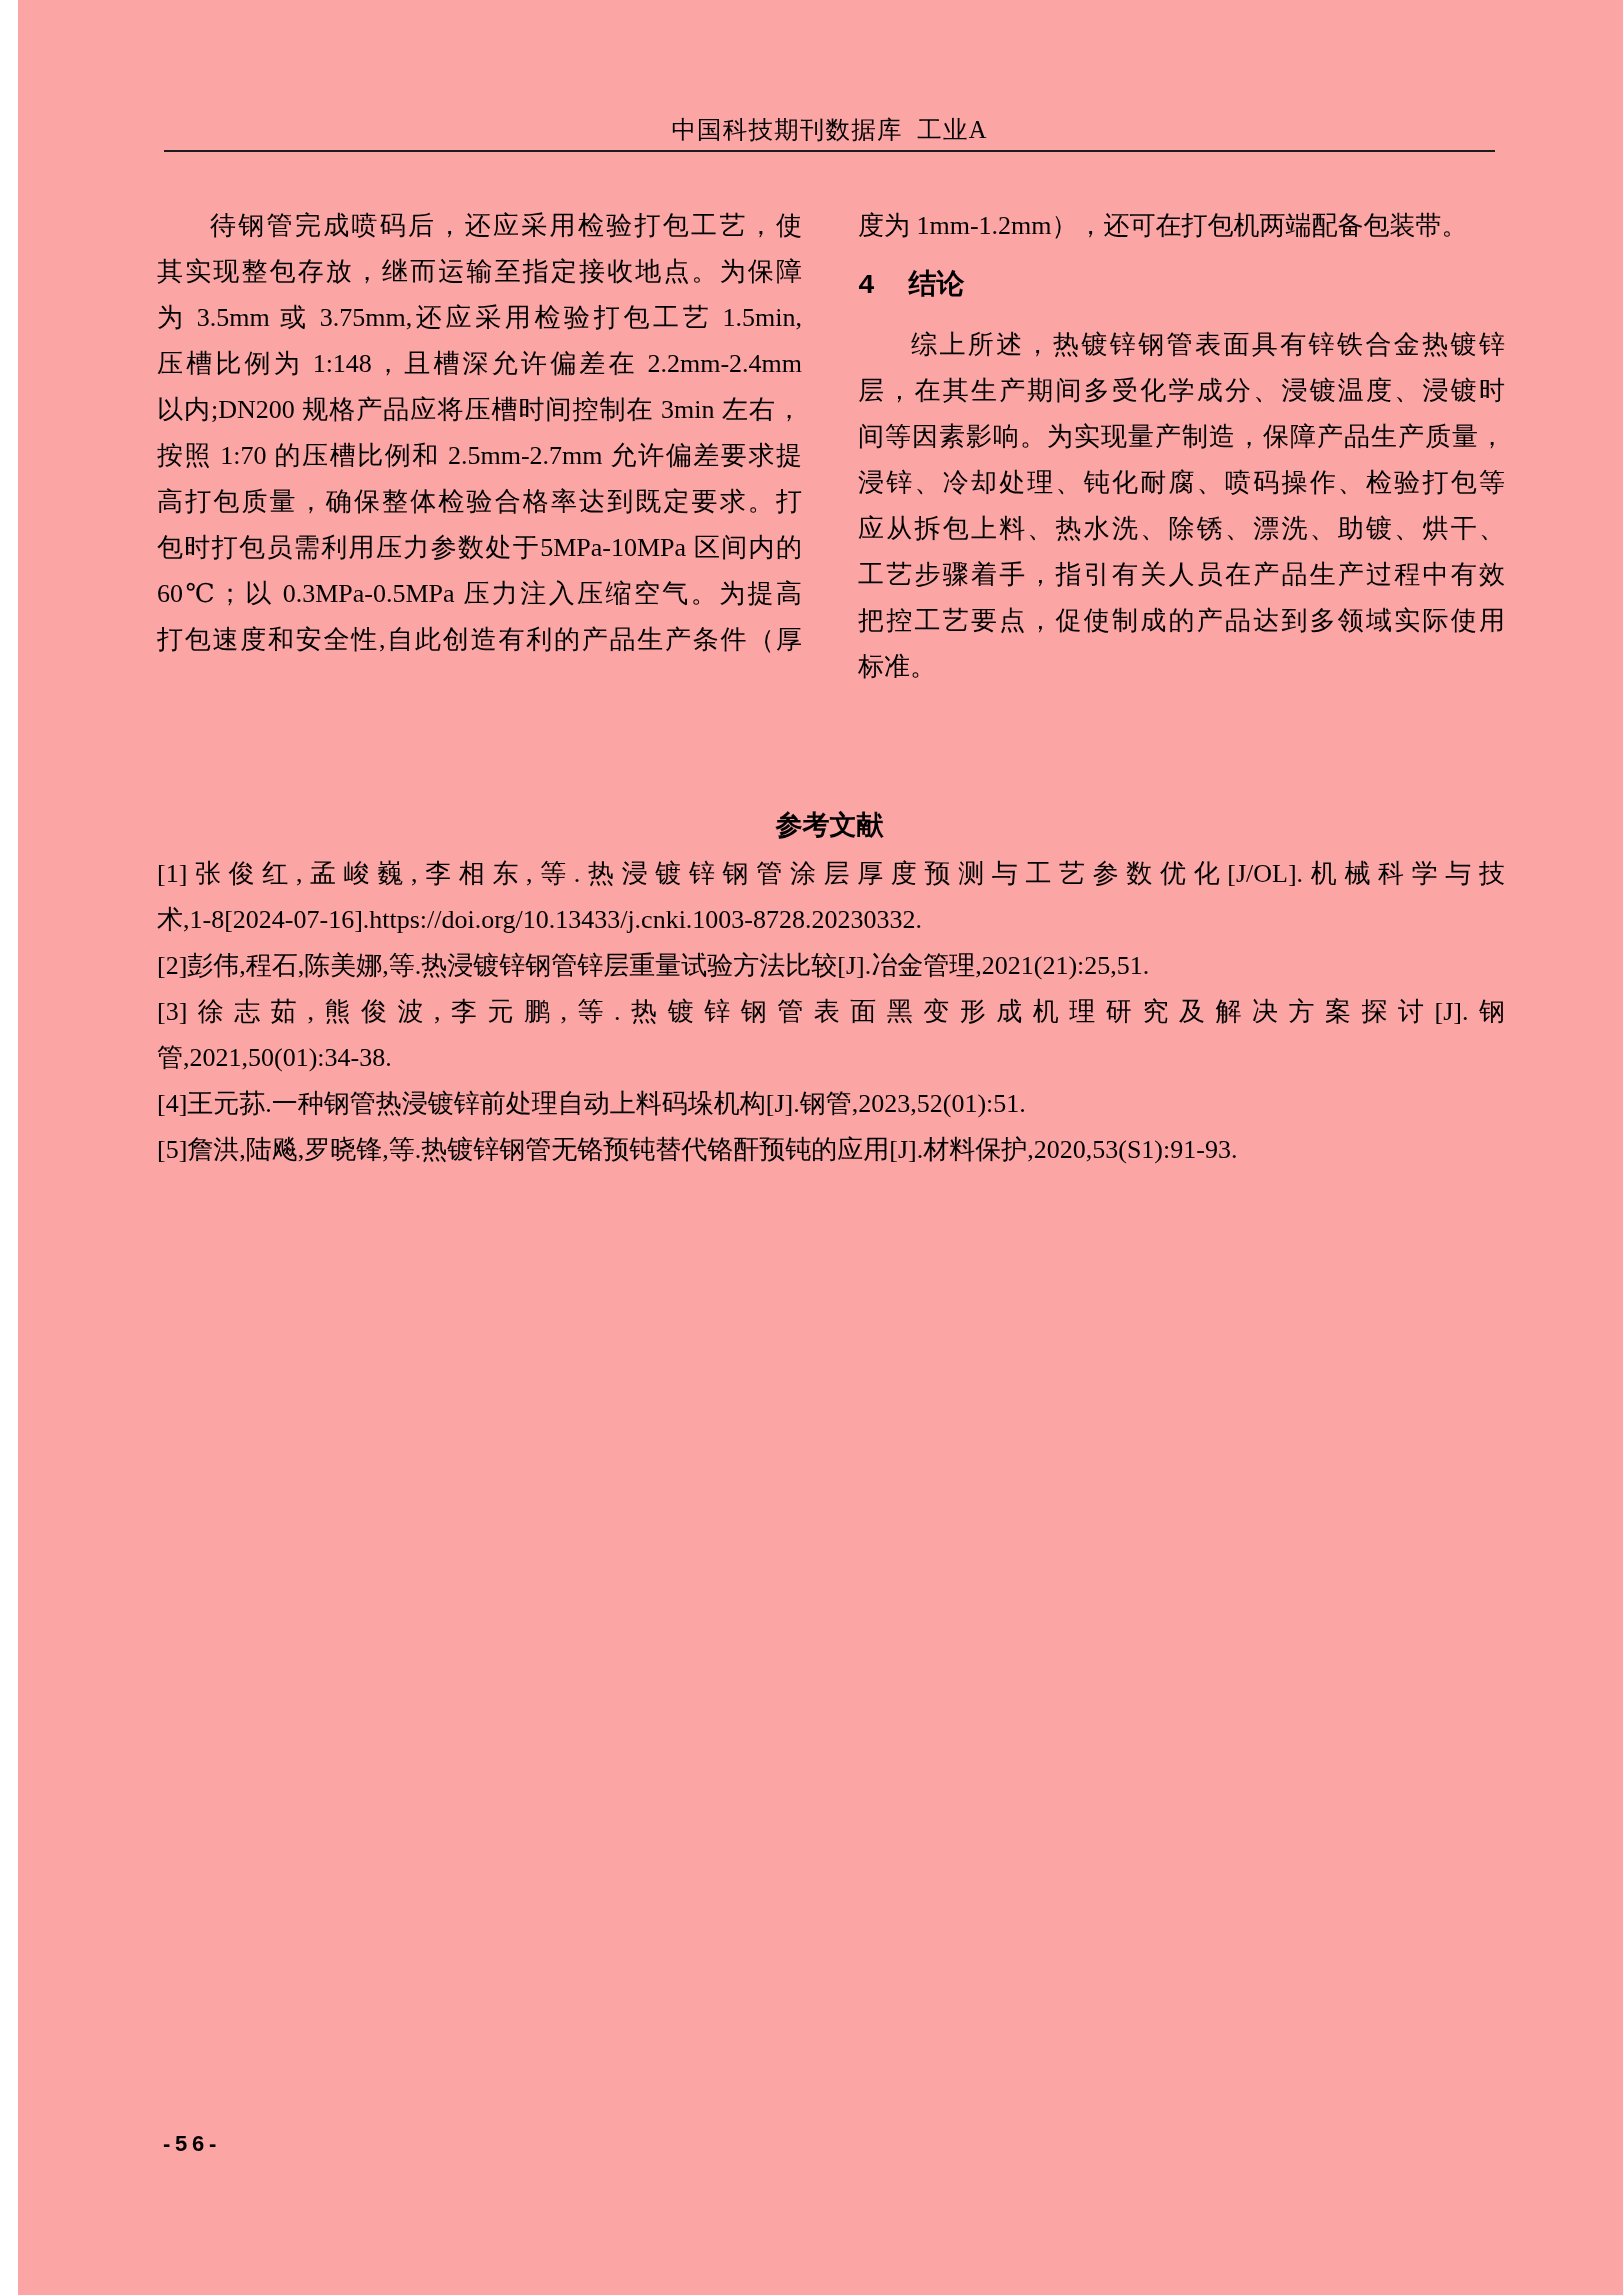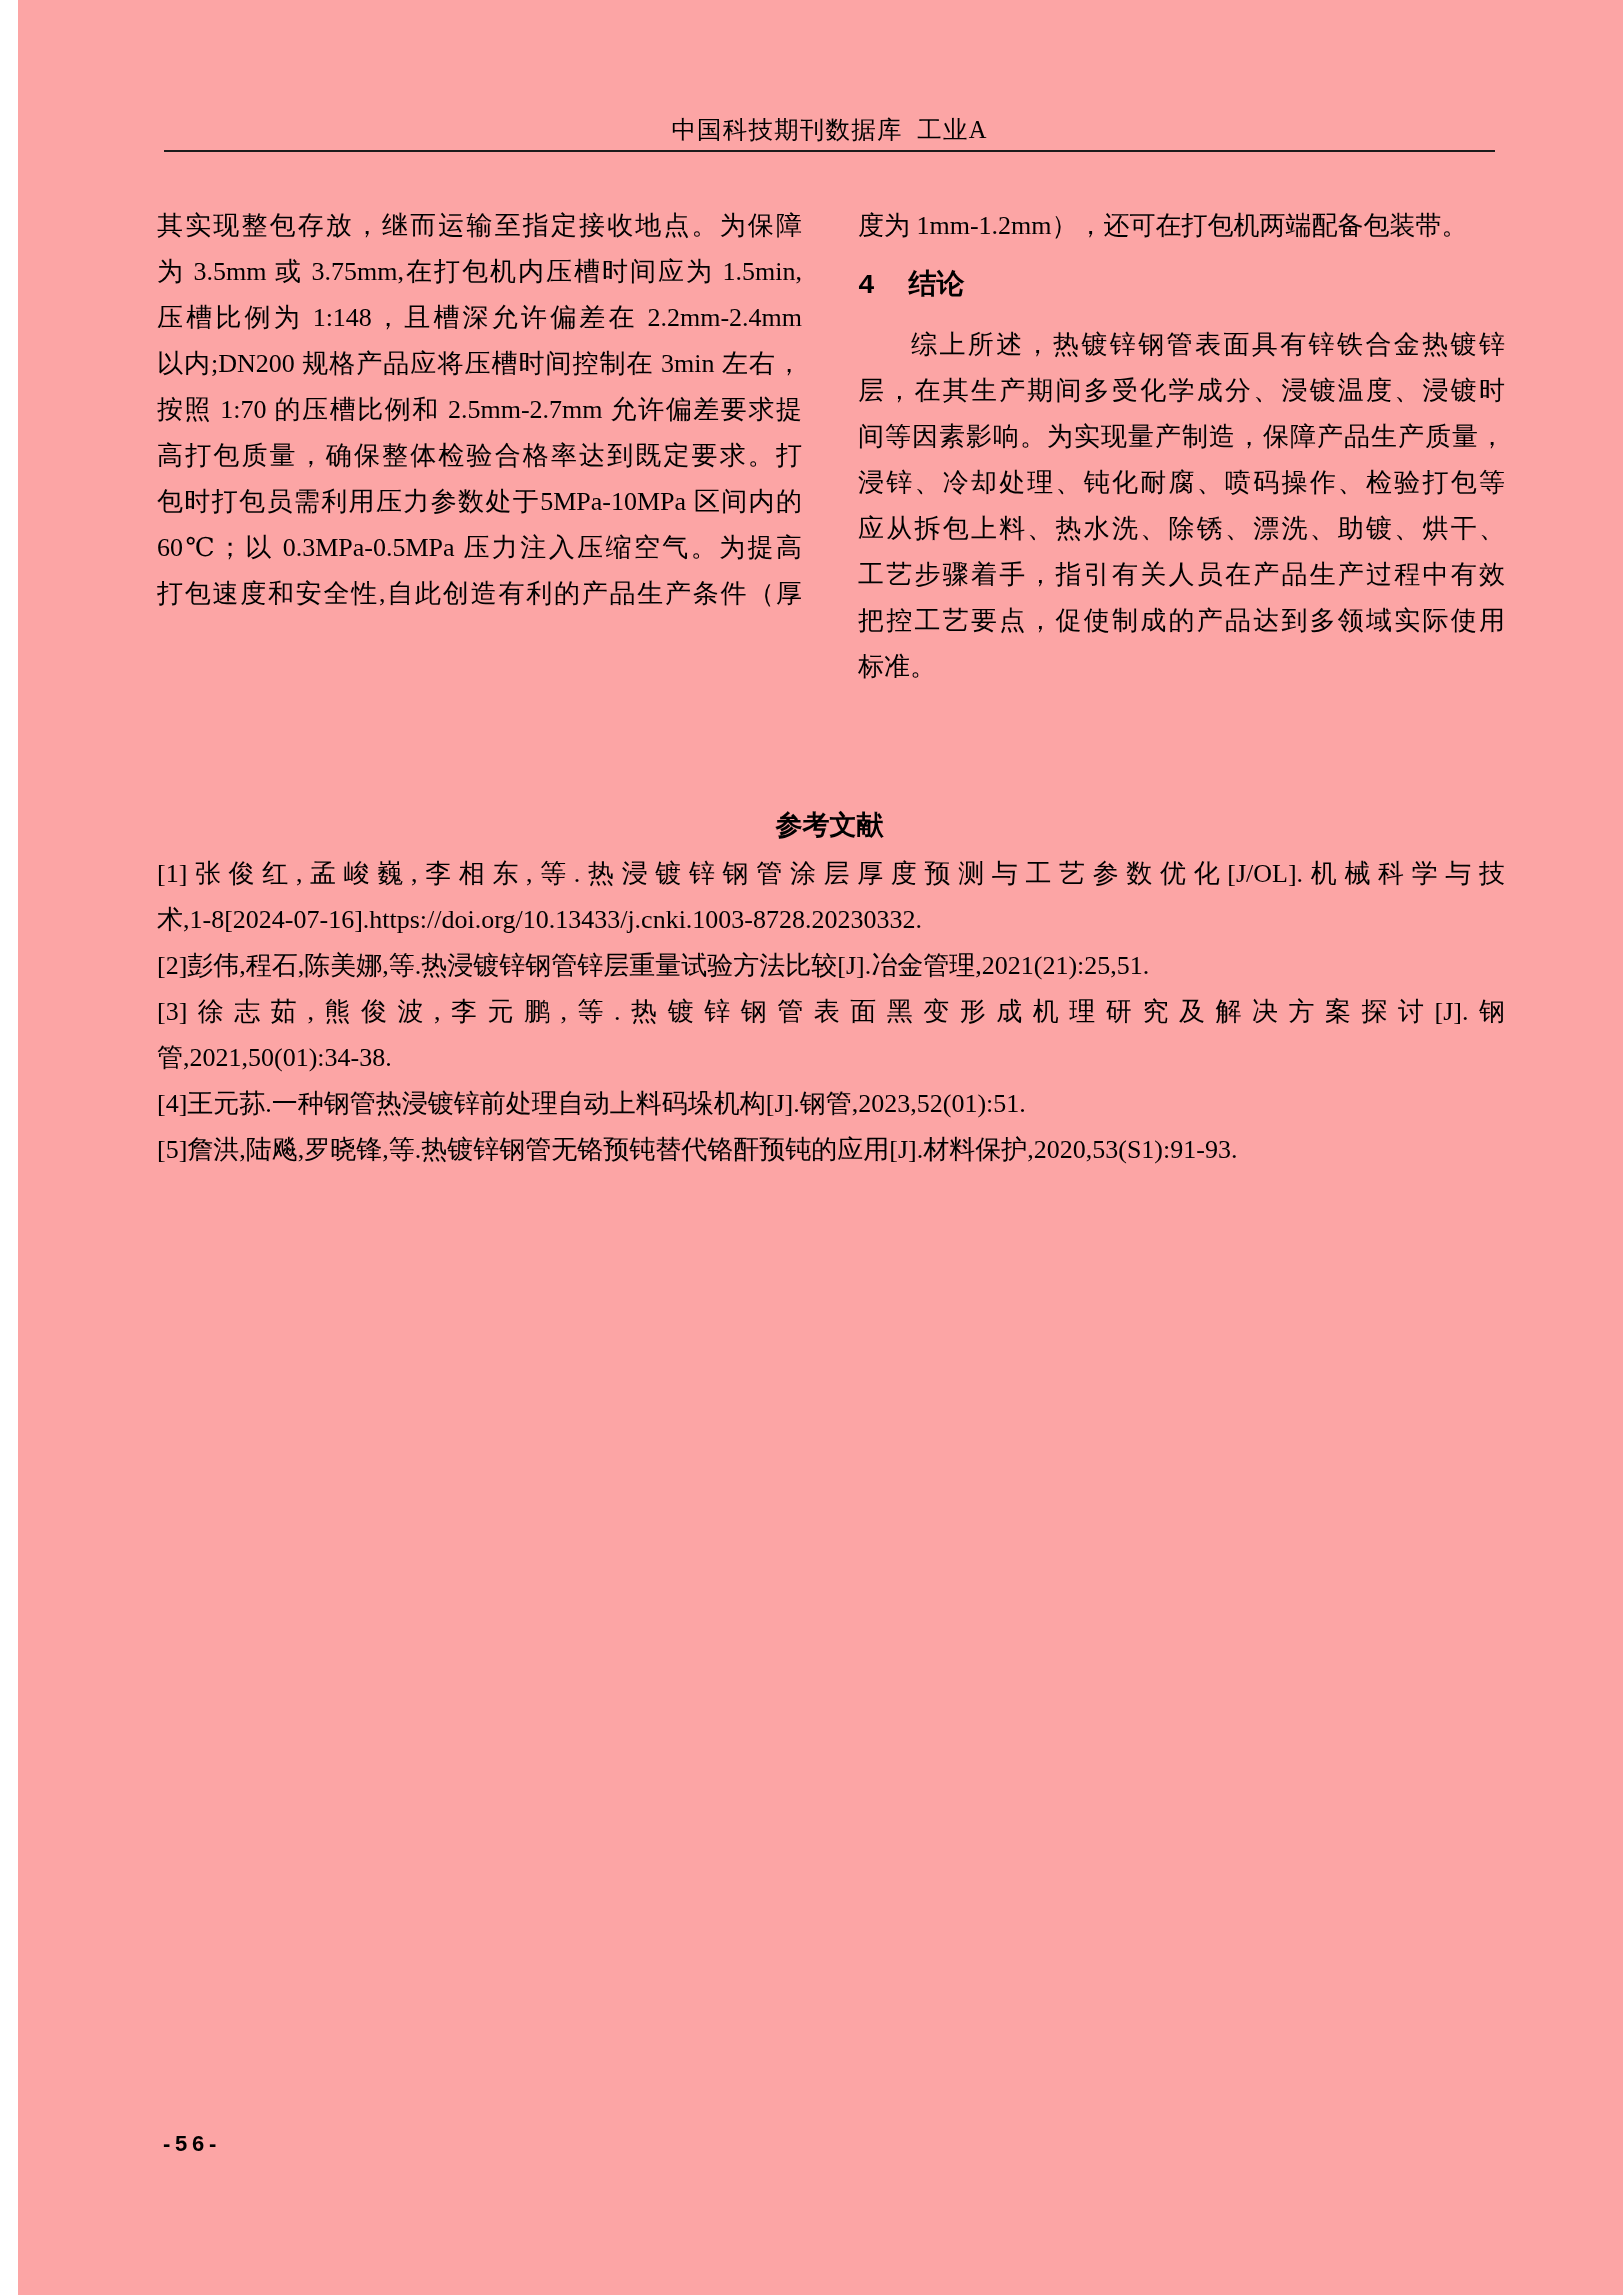--- a/index.html
+++ b/index.html
@@ -91,22 +91,23 @@
 </head>
 <body>
 
 <div class="page">
 
   <div class="header-title">中国科技期刊数据库  工业A</div>
 
   <div class="header-rule"></div>
 
   <div class="column column-left">
+      <div class="line j ind">待钢管完成喷码后，还应采用检验打包工艺，使</div>
       <div class="line j">其实现整包存放，继而运输至指定接收地点。为保障</div>
-      <div class="line j">为 3.5mm 或 3.75mm,在打包机内压槽时间应为 1.5min,</div>
+      <div class="line j">为 3.5mm 或 3.75mm,还应采用检验打包工艺 1.5min,</div>
       <div class="line j">压槽比例为 1:148，且槽深允许偏差在 2.2mm-2.4mm</div>
       <div class="line j">以内;DN200 规格产品应将压槽时间控制在 3min 左右，</div>
       <div class="line j">按照 1:70 的压槽比例和 2.5mm-2.7mm 允许偏差要求提</div>
       <div class="line j">高打包质量，确保整体检验合格率达到既定要求。打</div>
       <div class="line j">包时打包员需利用压力参数处于5MPa-10MPa 区间内的</div>
       <div class="line j">60℃；以 0.3MPa-0.5MPa 压力注入压缩空气。为提高</div>
       <div class="line j">打包速度和安全性,自此创造有利的产品生产条件（厚</div>
     </div>
 
   <div class="column column-right">

